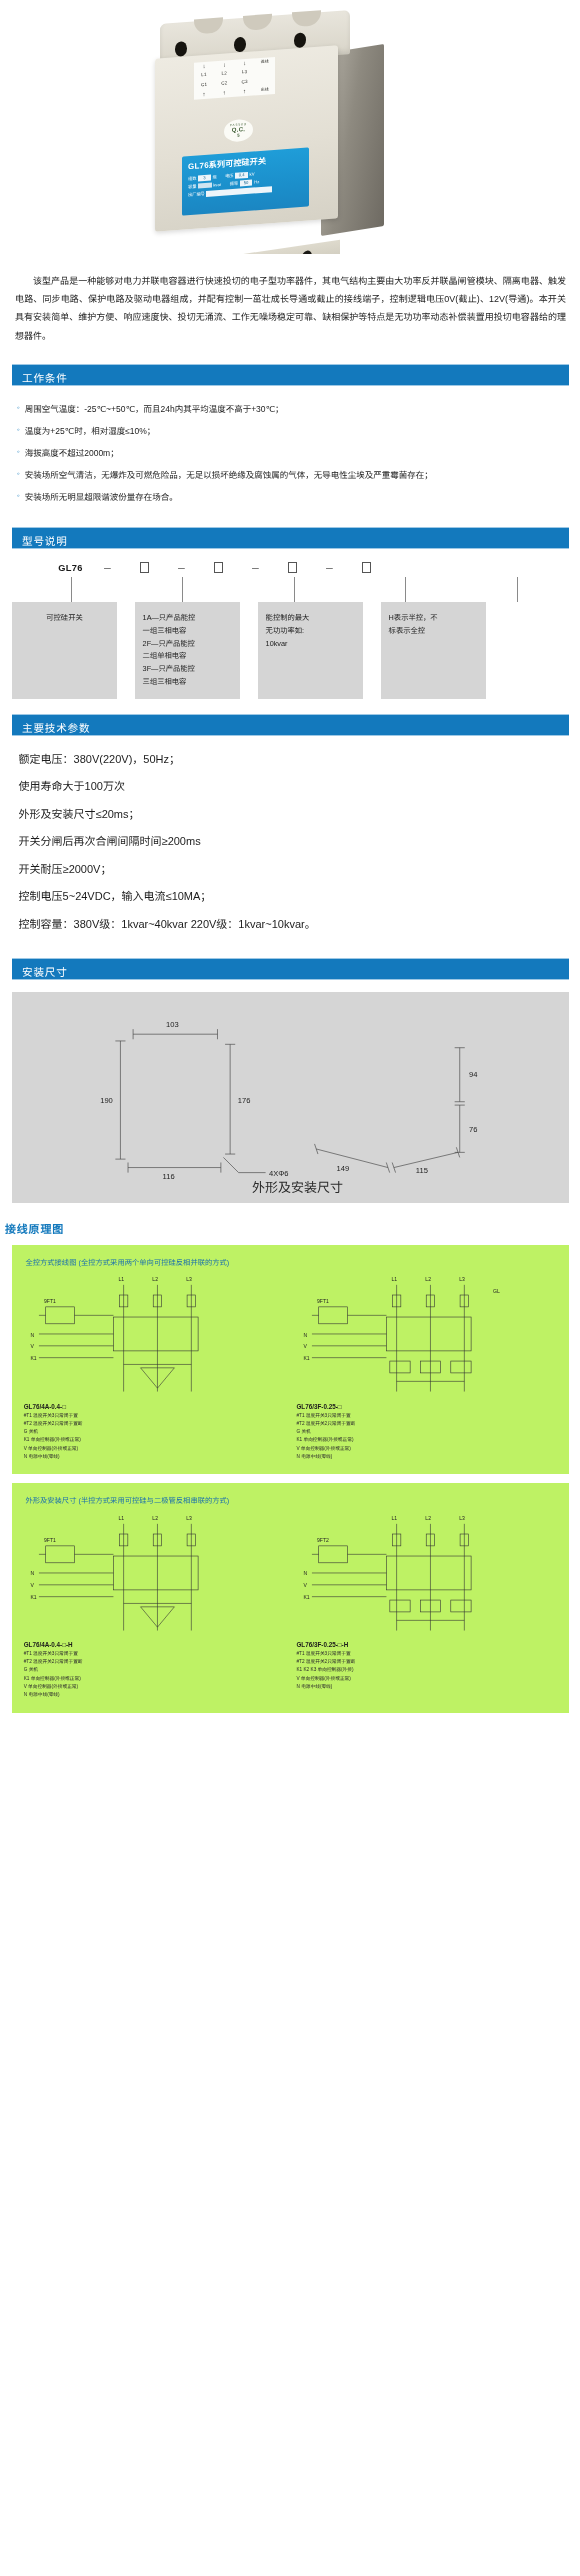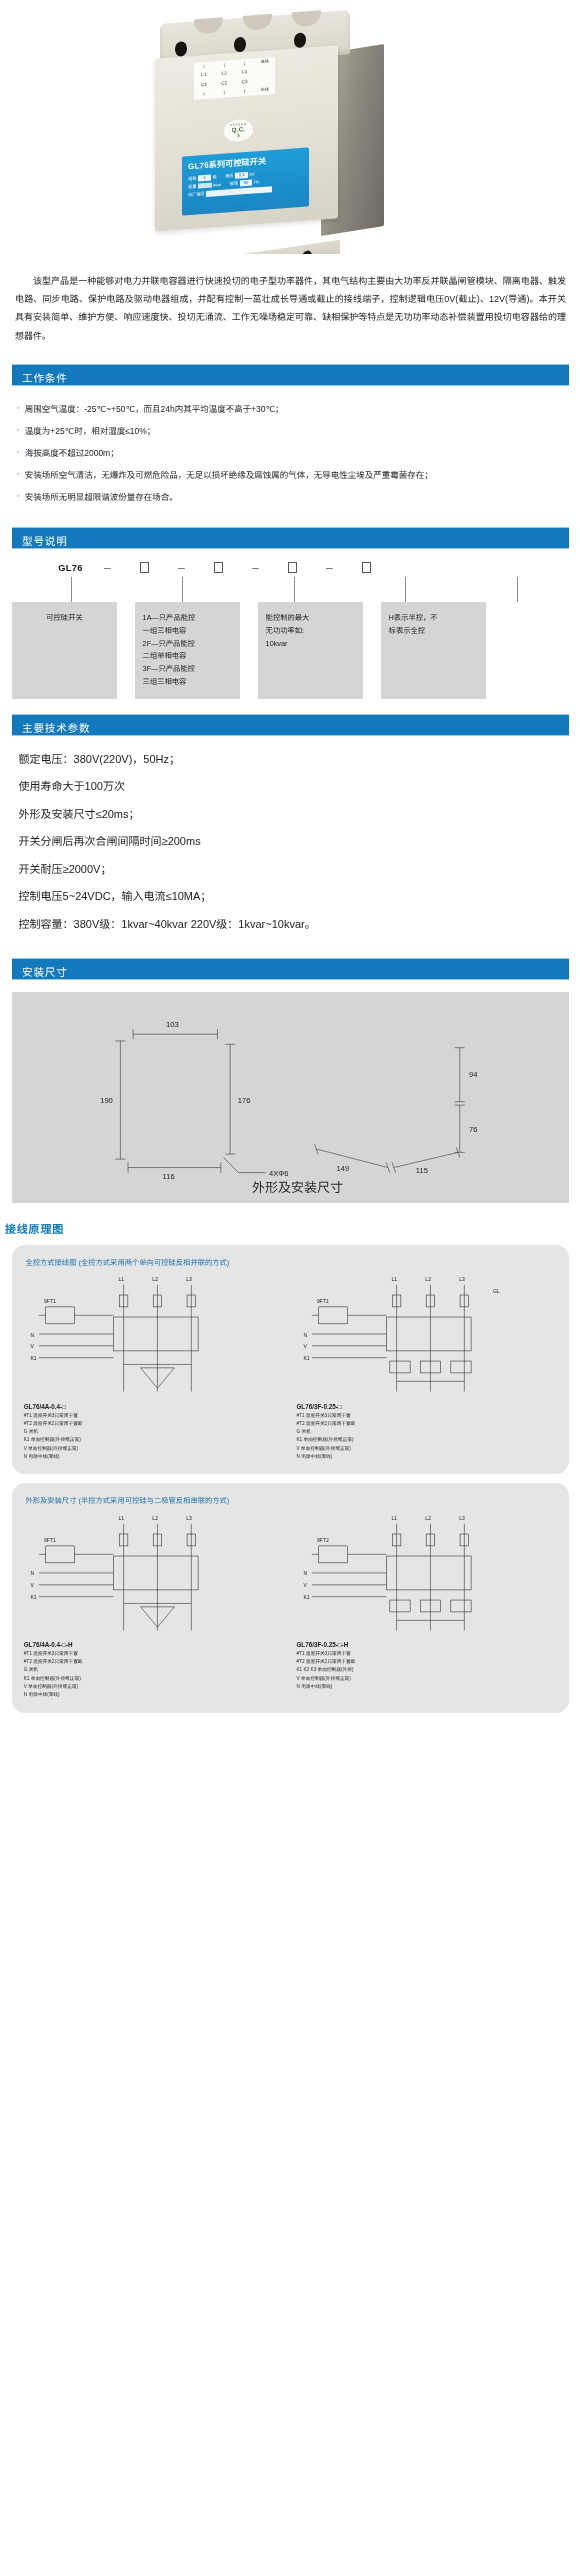--- a/index.html
+++ b/index.html
@@ -215,23 +215,22 @@
   }
   .dim-caption {
     position: absolute; left: 14px; right: 0; bottom: 7.6px;
     text-align: center; font-size: 13px; color: #2a2a2a;
   }
   .dim-svg { position: absolute; left: 0; top: 0; }
 
   
   .wire-panel {
     margin: 8.5px 12px 0 12px;
-    background: #e5e5e5;
+    background: #bef264;
     padding: 12px 10px 13.5px 10px;
-    border-radius: 13px;
   }
   .wire-title {
     color: #1a6fae; font-size: 7.3px; margin-bottom: 6.8px; padding-left: 3.4px;
   }
   .wire-pair { display: flex; gap: 8.5px; }
   .wire-cell { width: 50%; }
   .wire-code { font-size: 6.3px; font-weight: bold; margin: 2.5px 0 1.7px 1.7px; }
   .wire-notes { font-size: 4.7px; line-height: 1.75; color: #2b2b2b; padding-left: 1.7px; }
   .wire-notes div { white-space: nowrap; }
   svg { display: block; }

